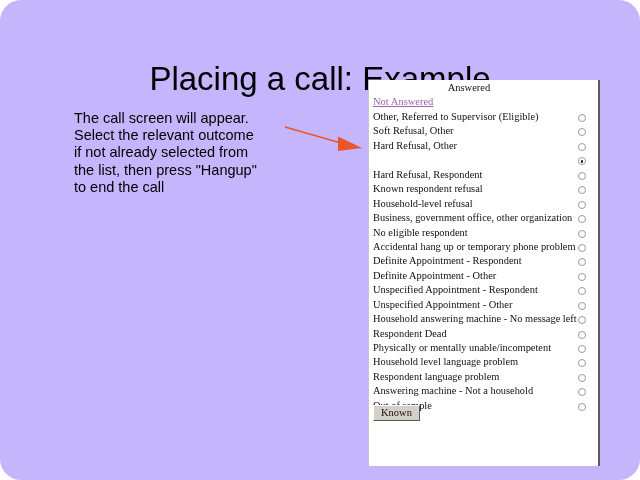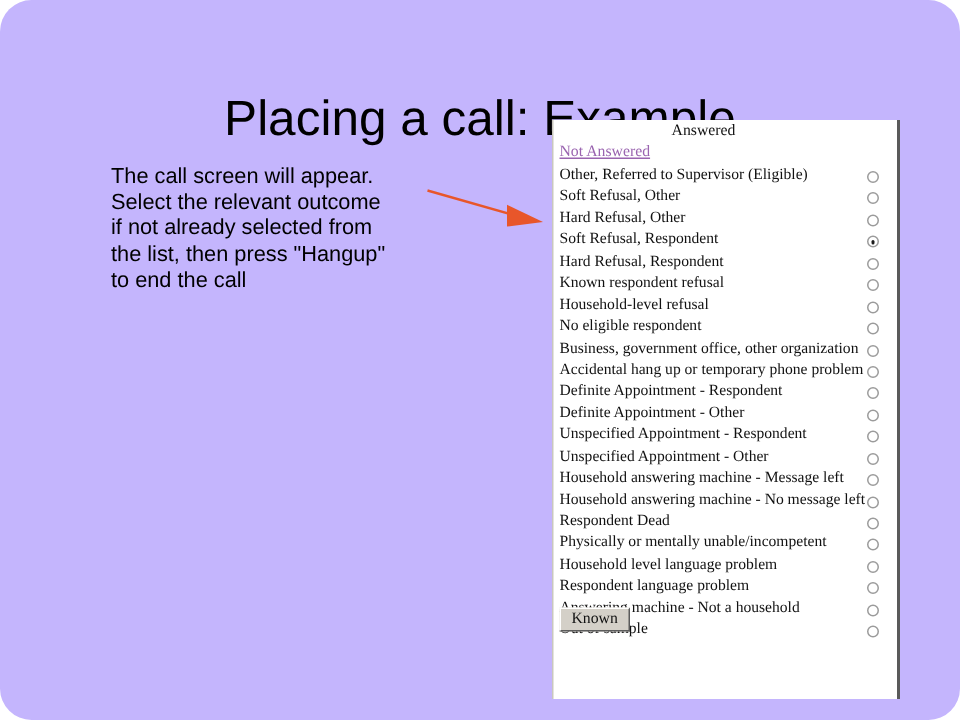--- a/index.html
+++ b/index.html
@@ -198,65 +198,60 @@
           </div>
           <div class="outcome-row">
             <span class="outcome-label">Soft Refusal, Other</span>
             <span class="outcome-radio"></span>
           </div>
           <div class="outcome-row">
             <span class="outcome-label">Hard Refusal, Other</span>
             <span class="outcome-radio"></span>
           </div>
           <div class="outcome-row">
-            <span class="outcome-label">Soft Refusal, Respondent</span>
             <span class="outcome-radio selected"></span>
           </div>
           <div class="outcome-row">
             <span class="outcome-label">Hard Refusal, Respondent</span>
             <span class="outcome-radio"></span>
           </div>
           <div class="outcome-row">
             <span class="outcome-label">Known respondent refusal</span>
             <span class="outcome-radio"></span>
           </div>
           <div class="outcome-row">
             <span class="outcome-label">Household-level refusal</span>
             <span class="outcome-radio"></span>
           </div>
           <div class="outcome-row">
+            <span class="outcome-label">Business, government office, other organization</span>
+            <span class="outcome-radio"></span>
+          </div>
+          <div class="outcome-row">
             <span class="outcome-label">No eligible respondent</span>
             <span class="outcome-radio"></span>
           </div>
           <div class="outcome-row">
-            <span class="outcome-label">Business, government office, other organization</span>
-            <span class="outcome-radio"></span>
-          </div>
-          <div class="outcome-row">
             <span class="outcome-label">Accidental hang up or temporary phone problem</span>
             <span class="outcome-radio"></span>
           </div>
           <div class="outcome-row">
             <span class="outcome-label">Definite Appointment - Respondent</span>
             <span class="outcome-radio"></span>
           </div>
           <div class="outcome-row">
             <span class="outcome-label">Definite Appointment - Other</span>
             <span class="outcome-radio"></span>
           </div>
           <div class="outcome-row">
             <span class="outcome-label">Unspecified Appointment - Respondent</span>
             <span class="outcome-radio"></span>
           </div>
           <div class="outcome-row">
             <span class="outcome-label">Unspecified Appointment - Other</span>
-            <span class="outcome-radio"></span>
-          </div>
-          <div class="outcome-row">
-            <span class="outcome-label">Household answering machine - Message left</span>
             <span class="outcome-radio"></span>
           </div>
           <div class="outcome-row">
             <span class="outcome-label">Household answering machine - No message left</span>
             <span class="outcome-radio"></span>
           </div>
           <div class="outcome-row">
             <span class="outcome-label">Respondent Dead</span>
             <span class="outcome-radio"></span>
           </div>

